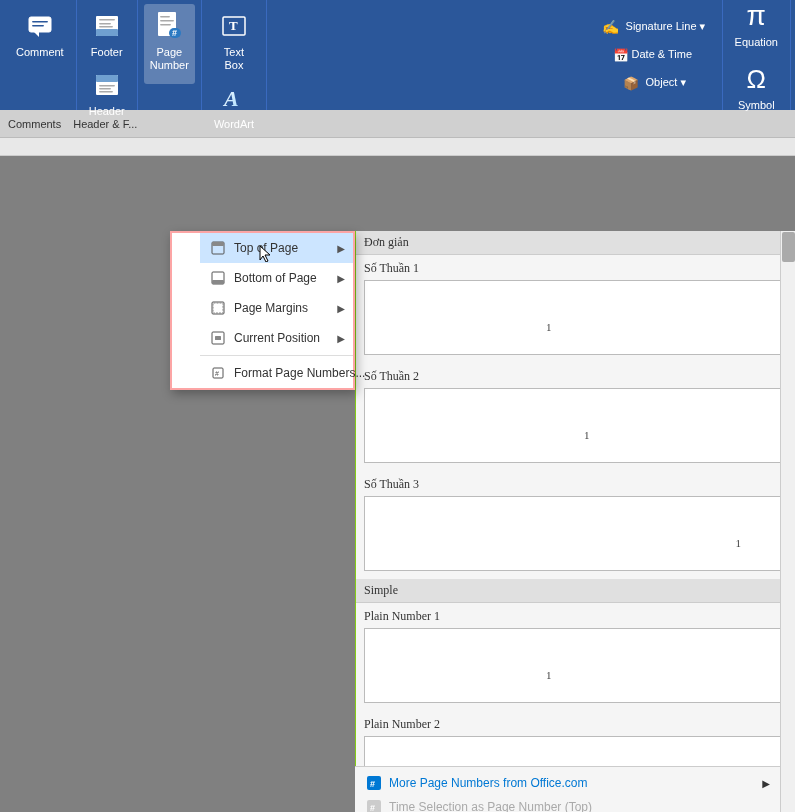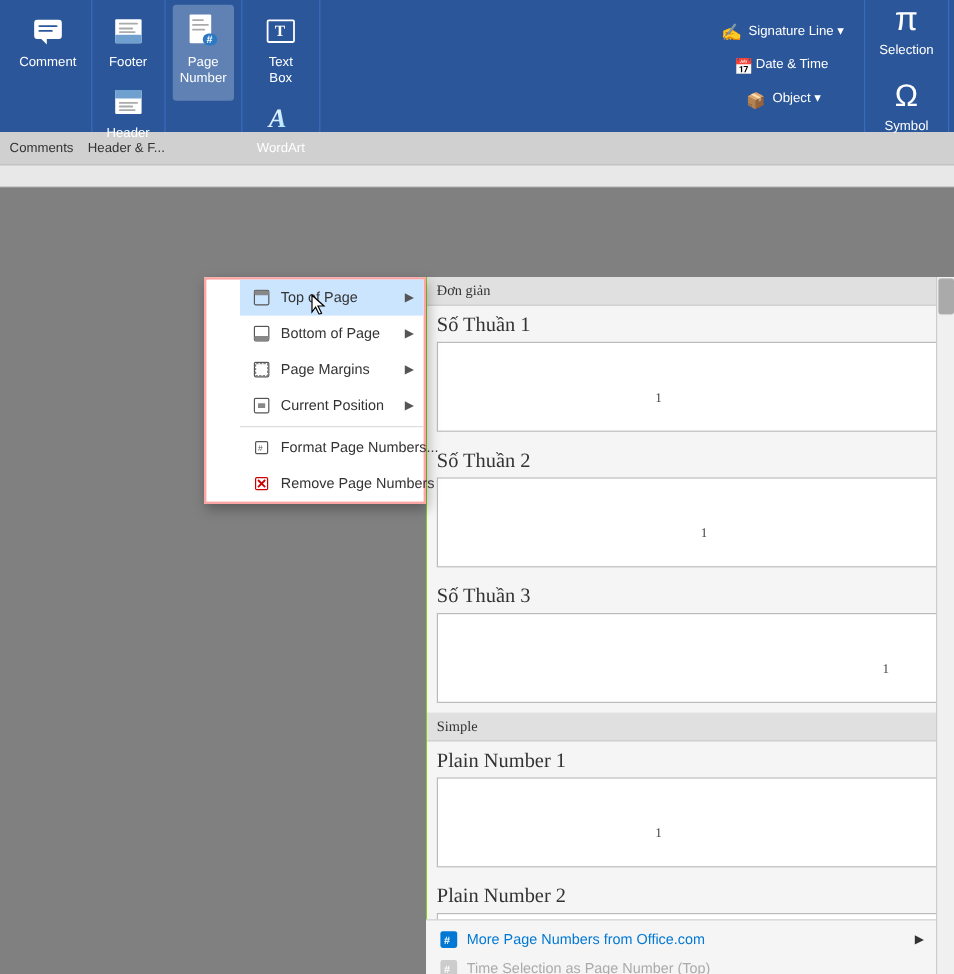--- a/index.html
+++ b/index.html
@@ -27,21 +27,21 @@
     .dropdown-menu { position: absolute; left: 170px; top: 75px; background: white; border: 2px solid #fca5a5; box-shadow: 2px 4px 10px rgba(0,0,0,0.3); z-index: 100; width: 185px; padding-left: 28px; }
     .menu-item { display: flex; align-items: center; padding: 5px 8px; cursor: pointer; font-size: 12px; color: #333; white-space: nowrap; }
     .menu-item.active { background: #cce5ff; }
     .menu-item .menu-icon { width: 20px; height: 20px; margin-right: 6px; display: flex; align-items: center; justify-content: center; flex-shrink: 0; }
     .menu-item .menu-arrow { margin-left: auto; color: #555; font-size: 10px; }
     .menu-separator { height: 1px; background: #ddd; margin: 2px 0; }
 
     
     .right-panel { position: absolute; left: 355px; top: 75px; right: 0; bottom: 0; background: #f5f5f5; border-left: 1px solid #84cc16; overflow-y: auto; font-family: Liberation Serif, serif; }
     .panel-section-header { padding: 4px 8px; font-size: 12px; color: #333; background: #e0e0e0; border-bottom: 1px solid #ccc; }
-    .panel-item-label { padding: 6px 8px 2px 8px; font-size: 17px; color: #333; font-weight: 400; }
+    .panel-item-label { padding: 6px 8px 2px 8px; font-size: 12px; color: #333; font-weight: 400; }
     .panel-preview { margin: 2px 8px 8px 8px; border: 1px solid #bbb; background: white; height: 75px; position: relative; }
     .preview-number { position: absolute; font-size: 11px; color: #444; }
 
     
     .scrollbar-track { position: absolute; right: 0; top: 75px; width: 15px; bottom: 0; background: #f0f0f0; border-left: 1px solid #ccc; z-index: 50; }
     .scrollbar-thumb { width: 13px; height: 30px; background: #aaa; margin: 1px; border-radius: 2px; }
 
     
     .panel-footer { position: absolute; bottom: 0; left: 355px; right: 15px; background: #f5f5f5; border-top: 1px solid #ccc; padding: 4px 6px; }
     .panel-footer-item { display: flex; align-items: center; padding: 3px 4px; font-size: 12px; color: #0078d4; cursor: pointer; }
@@ -153,21 +153,21 @@
       <span class="btn-label" style="color:white; font-size:11px; margin-top:0; margin-left:0;">Date &amp; Time</span>
     </button>
     <button class="ribbon-btn" style="height:auto; flex-direction:row; min-width:80px; padding:3px 6px;">
       <div class="icon-box" style="width:20px; height:20px; font-size:13px;">📦</div>
       <span class="btn-label" style="color:white; font-size:11px; margin-top:0; margin-left:4px;">Object ▾</span>
     </button>
   </div>
   <div class="ribbon-group" style="justify-content:center; gap:4px;">
     <button class="ribbon-btn">
       <div class="icon-box" style="font-size:28px; color:white;">π</div>
-      <span class="btn-label">Selection</span>
+      <span class="btn-label">Equation</span>
     </button>
     <button class="ribbon-btn">
       <div class="icon-box" style="font-size:26px; color:white;">Ω</div>
       <span class="btn-label">Symbol</span>
     </button>
   </div>
 </div>
 
 <div class="sub-ribbon">
   <span>Comments</span>
@@ -228,30 +228,20 @@
     <div class="menu-item">
       <div class="menu-icon">
         <svg width="14" height="14" viewBox="0 0 14 14" fill="none">
             <rect x="2" y="2" width="10" height="10" rx="1" fill="none" stroke="#555" stroke-width="1"></rect>
             <text x="4" y="10" font-size="7" fill="#555" font-family="Arial">#</text>
           </svg>
       </div>
       <span>Format Page Numbers...</span>
     </div>
 
-    <div class="menu-item">
-      <div class="menu-icon">
-        <svg width="14" height="14" viewBox="0 0 14 14" fill="none">
-            <rect x="2" y="2" width="10" height="10" rx="1" fill="none" stroke="#c00" stroke-width="1"></rect>
-            <line x1="4" y1="4" x2="10" y2="10" stroke="#c00" stroke-width="1.5"></line>
-            <line x1="10" y1="4" x2="4" y2="10" stroke="#c00" stroke-width="1.5"></line>
-          </svg>
-      </div>
-      <span>Remove Page Numbers</span>
-    </div>
   </div>
 
   <div style="position:absolute; left:258px; top:88px; z-index:200; pointer-events:none;">
     <svg width="14" height="18" viewBox="0 0 14 18">
         <path d="M2 2 L2 16 L5 12 L8 18 L10 17 L7 11 L12 11 Z" fill="white" stroke="black" stroke-width="1"></path>
       </svg>
   </div>
 
   <div class="right-panel">
 

